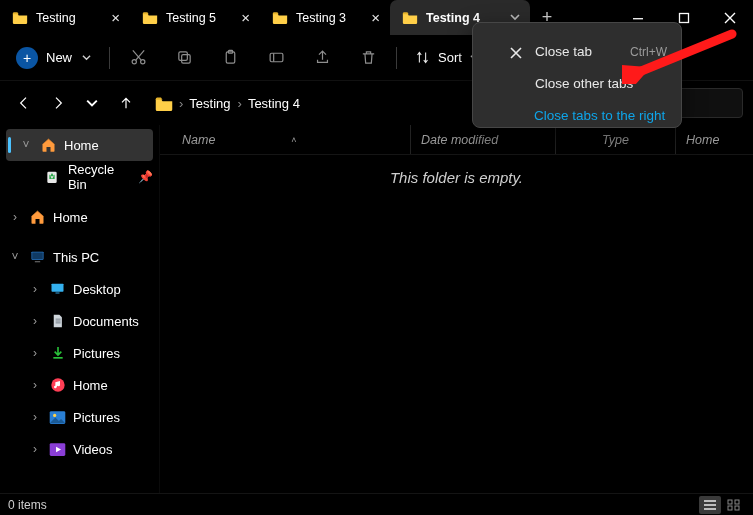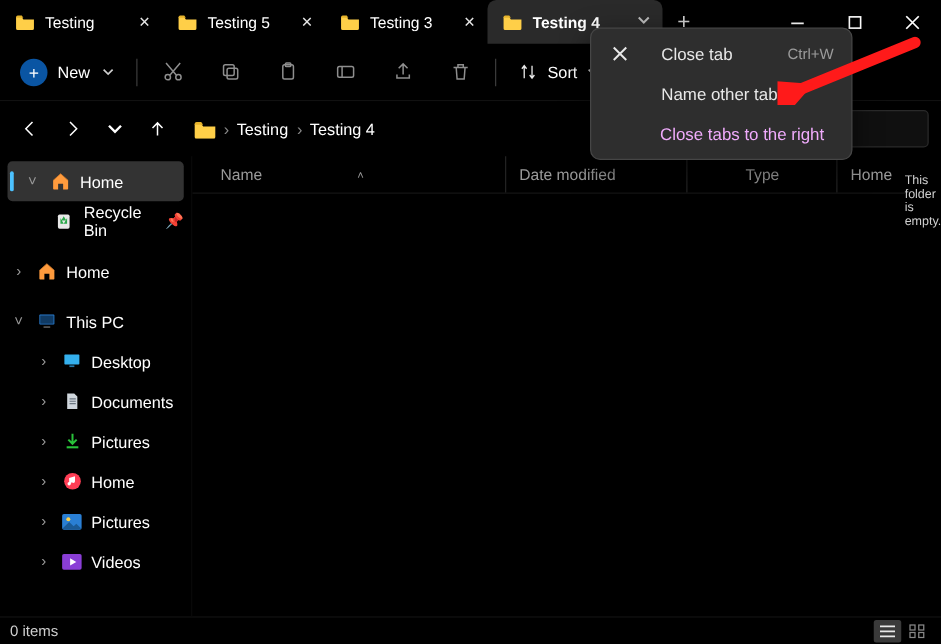--- a/index.html
+++ b/index.html
@@ -91,53 +91,53 @@
     font-size:13px;
   }
   .navitem.selected{background:#333333;border-radius:4px;margin:0 6px;padding-left:2px;}
   .navitem.selected .ind{width:3px;height:16px;background:#4cc2ff;border-radius:2px;margin-right:1px;}
   .navitem .exp{width:14px;text-align:center;color:var(--muted);font-size:12px;}
   .navitem .pin{margin-left:auto;color:#7a7a7a;font-size:12px;}
   .navitem.sub{padding-left:24px;}
   .navitem.subsub{padding-left:28px;}
   .ic{width:17px;height:16px;flex:none;display:flex;align-items:center;justify-content:center;}
 
-  .content{flex:1;display:flex;flex-direction:row;background:var(--bg);}
+  .content{flex:1;display:flex;flex-direction:column;background:var(--bg);font-style:italic;}
   .cols{
     height:30px;display:flex;align-items:center;border-bottom:1px solid #151515;
     color:var(--muted);font-size:12.5px;
   }
   .col{padding:0 10px;height:100%;display:flex;align-items:center;gap:6px;border-left:1px solid #222;}
   .col:first-child{border-left:none;}
   .col .sort{font-size:9px;color:var(--muted);}
-  .empty{flex:1;display:flex;align-items:flex-start;justify-content:center;padding-top:14px;color:#cfcfcf;font-size:10px;}
+  .empty{flex:1;display:flex;align-items:flex-start;justify-content:center;padding-top:14px;color:#cfcfcf;font-size:15px;}
 
   
   .status{
     height:22px;display:flex;align-items:center;padding:0 8px;
     background:var(--bg);border-top:1px solid #141414;font-size:12px;color:#cfcfcf;
   }
   .status .spacer{flex:1;}
   .viewbtn{width:22px;height:18px;display:flex;align-items:center;justify-content:center;margin-left:2px;}
   .viewbtn.active{background:#3a3a3a;border-radius:2px;}
 
   
   .ctxmenu{
     position:absolute;left:472px;top:22px;width:210px;
     background:var(--menu);border:1px solid var(--menu-border);border-radius:8px;
     padding:4px 0;box-shadow:0 8px 22px rgba(0,0,0,.55);
     z-index:50;
   }
   .ctxitem{
-    height:32px;display:flex;align-items:center;gap:24px;
-    padding:0 14px;font-size:13.5px;color:#e8e8e8;
+    height:32px;display:flex;align-items:flex-end;gap:10px;
+    padding:0 14px;font-size:13.5px;color:#e8e8e8;margin-left:20px;
   }
   .ctxitem .ico{width:18px;display:flex;align-items:center;justify-content:center;color:#cfcfcf;}
   .ctxitem .shortcut{margin-left:auto;color:#9b9b9b;font-size:12px;}
-  .ctxitem.disabled{color:#f0abfc;padding-left:13px;}
+  .ctxitem.disabled{color:#0ea5e9;padding-left:13px;}
   .ctxitem .pad{width:18px;}
 
   
   .arrow{
     position:absolute;left:622px;top:29px;width:120px;height:55px;
     z-index:60;pointer-events:none;
   }
 
   
   .chev-sm{font-size:10px;}
@@ -461,21 +461,21 @@
     <span class="ico">
       <svg width="12" height="12" viewBox="0 0 12 12">
           <path d="M1 1l10 10M11 1L1 11" stroke="#e8e8e8" stroke-width="1.6"></path>
         </svg>
     </span>
     <span>Close tab</span>
     <span class="shortcut">Ctrl+W</span>
   </div>
   <div class="ctxitem">
     <span class="pad"></span>
-    <span>Name other tabs</span>
+    <span>Close other tabs</span>
   </div>
   <div class="ctxitem disabled">
     <span class="pad"></span>
     <span>Close tabs to the right</span>
   </div>
 </div>
 
 <svg class="arrow" viewBox="0 0 120 55">
   <defs>
     <marker id="ahead" markerWidth="12" markerHeight="12" refX="2" refY="5" orient="auto">

